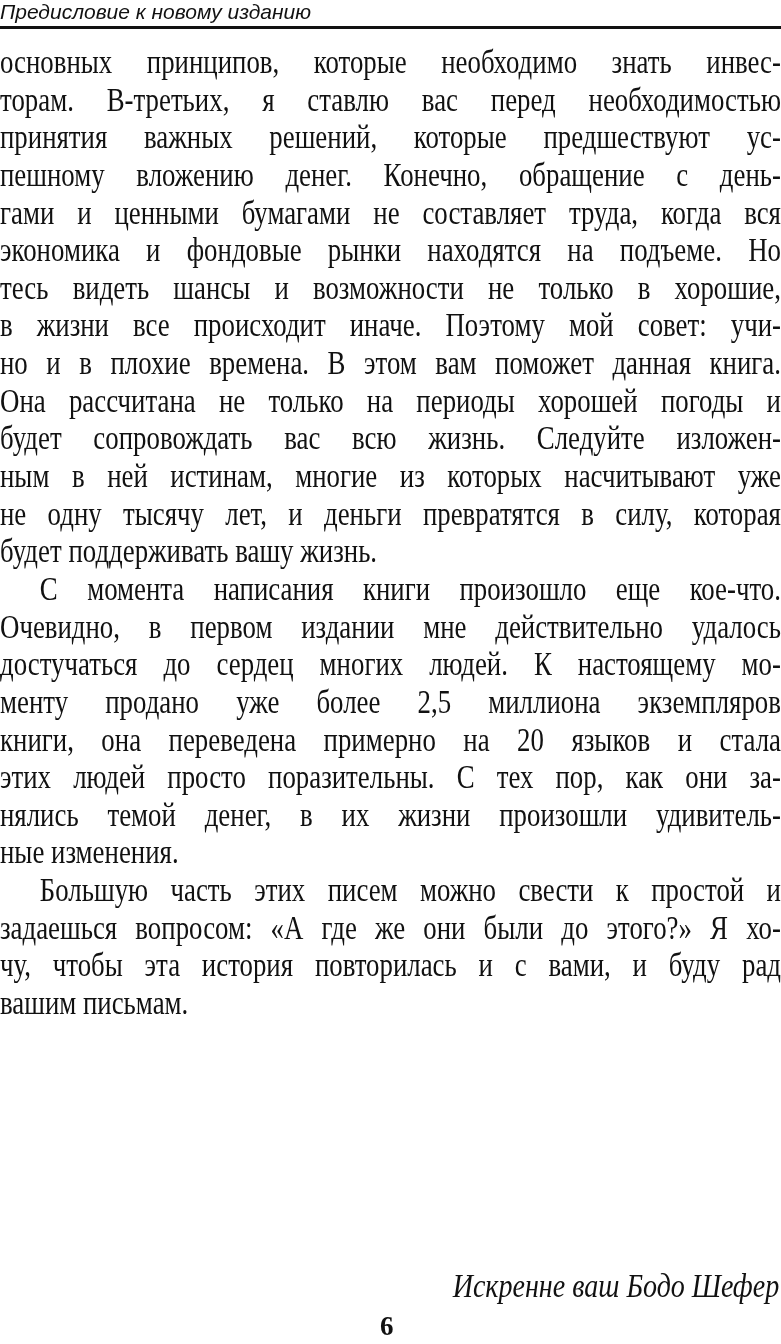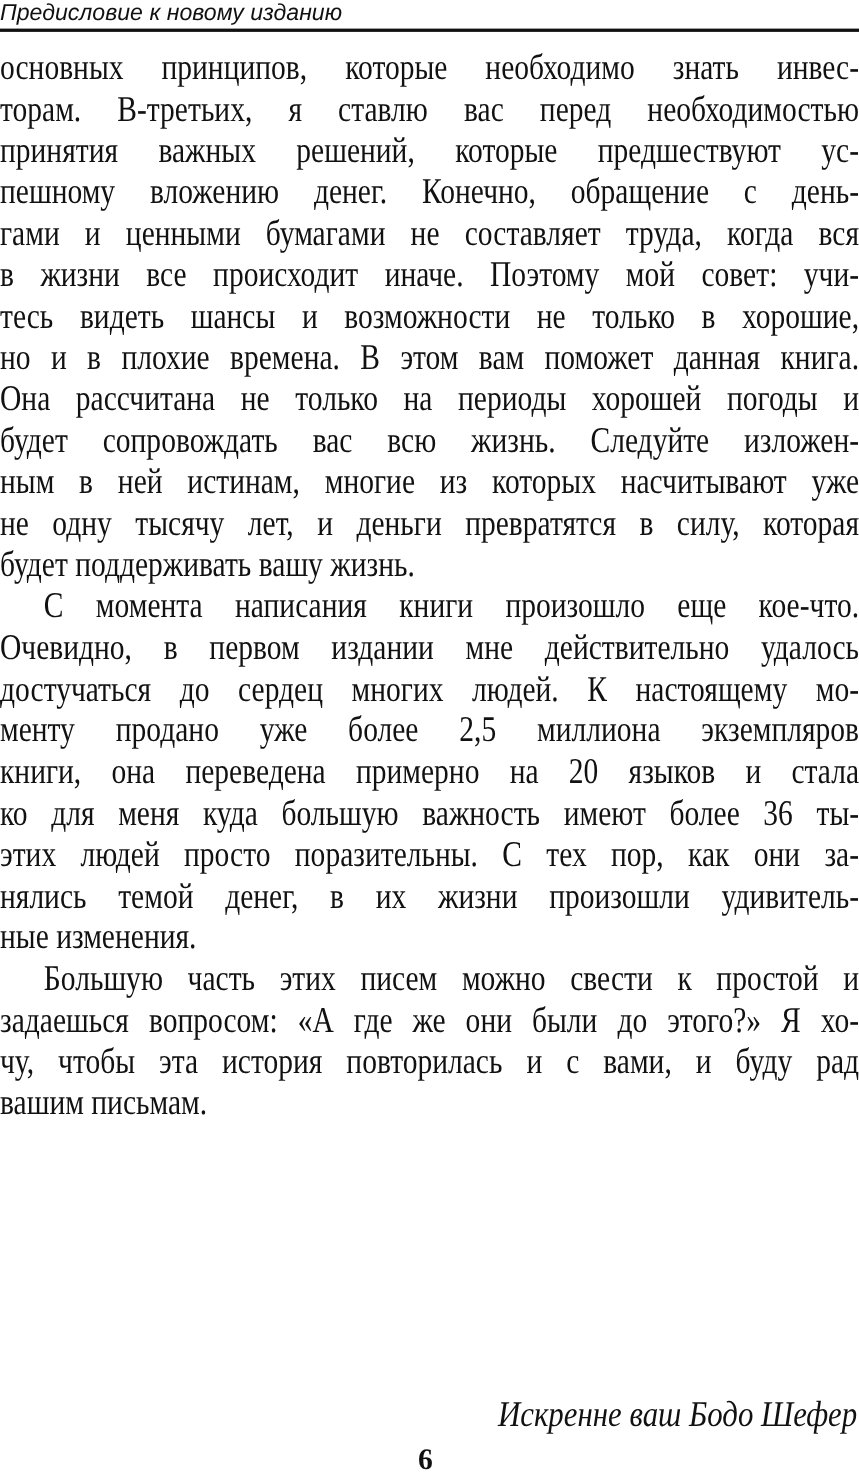--- a/index.html
+++ b/index.html
@@ -42,37 +42,37 @@
 <div class="rule"></div>
 
 <div class="body-text">
 
   <div>
     <div class="line"><span class="inner">основных принципов, которые необходимо знать инвес-</span></div>
     <div class="line"><span class="inner">торам. В-третьих, я ставлю вас перед необходимостью</span></div>
     <div class="line"><span class="inner">принятия важных решений, которые предшествуют ус-</span></div>
     <div class="line"><span class="inner">пешному вложению денег. Конечно, обращение с день-</span></div>
     <div class="line"><span class="inner">гами и ценными бумагами не составляет труда, когда вся</span></div>
+    <div class="line"><span class="inner">экономика и фондовые рынки находятся на подъеме. Но</span></div>
+    <div class="line"><span class="inner">тесь видеть шансы и возможности не только в хорошие,</span></div>
     <div class="line"><span class="inner">в жизни все происходит иначе. Поэтому мой совет: учи-</span></div>
-    <div class="line"><span class="inner">тесь видеть шансы и возможности не только в хорошие,</span></div>
     <div class="line"><span class="inner">но и в плохие времена. В этом вам поможет данная книга.</span></div>
     <div class="line"><span class="inner">Она рассчитана не только на периоды хорошей погоды и</span></div>
     <div class="line"><span class="inner">будет сопровождать вас всю жизнь. Следуйте изложен-</span></div>
     <div class="line"><span class="inner">ным в ней истинам, многие из которых насчитывают уже</span></div>
     <div class="line"><span class="inner">не одну тысячу лет, и деньги превратятся в силу, которая</span></div>
     <div class="line last"><span class="inner">будет поддерживать вашу жизнь.</span></div>
   </div>
 
   <div>
     <div class="line indent"><span class="inner">С момента написания книги произошло еще кое-что.</span></div>
     <div class="line"><span class="inner">Очевидно, в первом издании мне действительно удалось</span></div>
     <div class="line"><span class="inner">достучаться до сердец многих людей. К настоящему мо-</span></div>
     <div class="line"><span class="inner">менту продано уже более 2,5 миллиона экземпляров</span></div>
     <div class="line"><span class="inner">книги, она переведена примерно на 20 языков и стала</span></div>
-    <div class="line"><span class="inner">ко для меня куда большую важность имеют более 36 ты-</span></div>
     <div class="line"><span class="inner">этих людей просто поразительны. С тех пор, как они за-</span></div>
     <div class="line"><span class="inner">нялись темой денег, в их жизни произошли удивитель-</span></div>
     <div class="line last"><span class="inner">ные изменения.</span></div>
   </div>
 
   <div>
     <div class="line indent"><span class="inner">Большую часть этих писем можно свести к простой и</span></div>
     <div class="line"><span class="inner">задаешься вопросом: «А где же они были до этого?» Я хо-</span></div>
     <div class="line"><span class="inner">чу, чтобы эта история повторилась и с вами, и буду рад</span></div>
     <div class="line last"><span class="inner">вашим письмам.</span></div>

